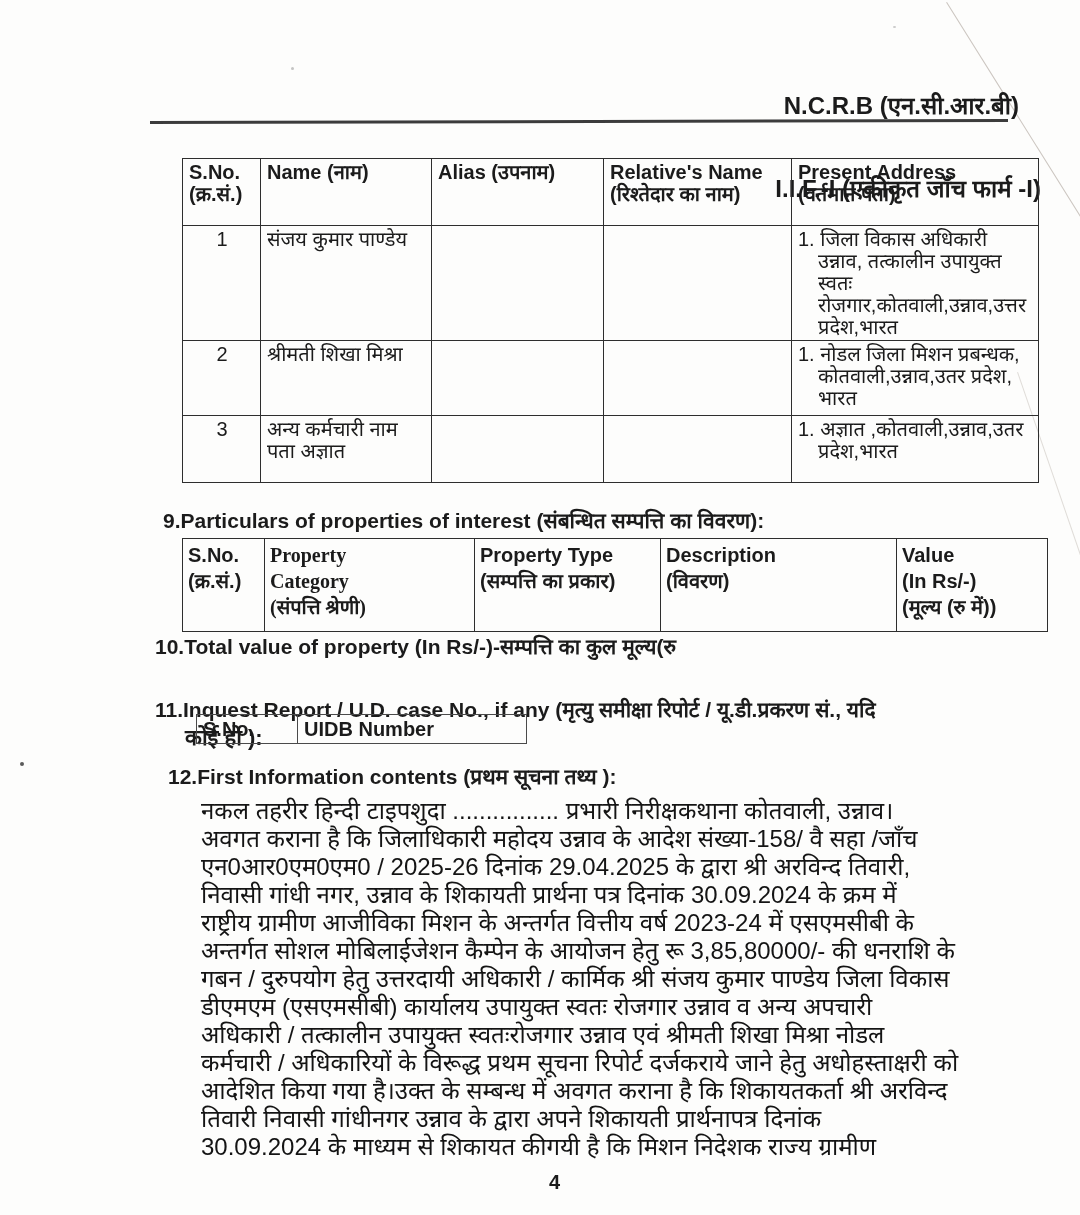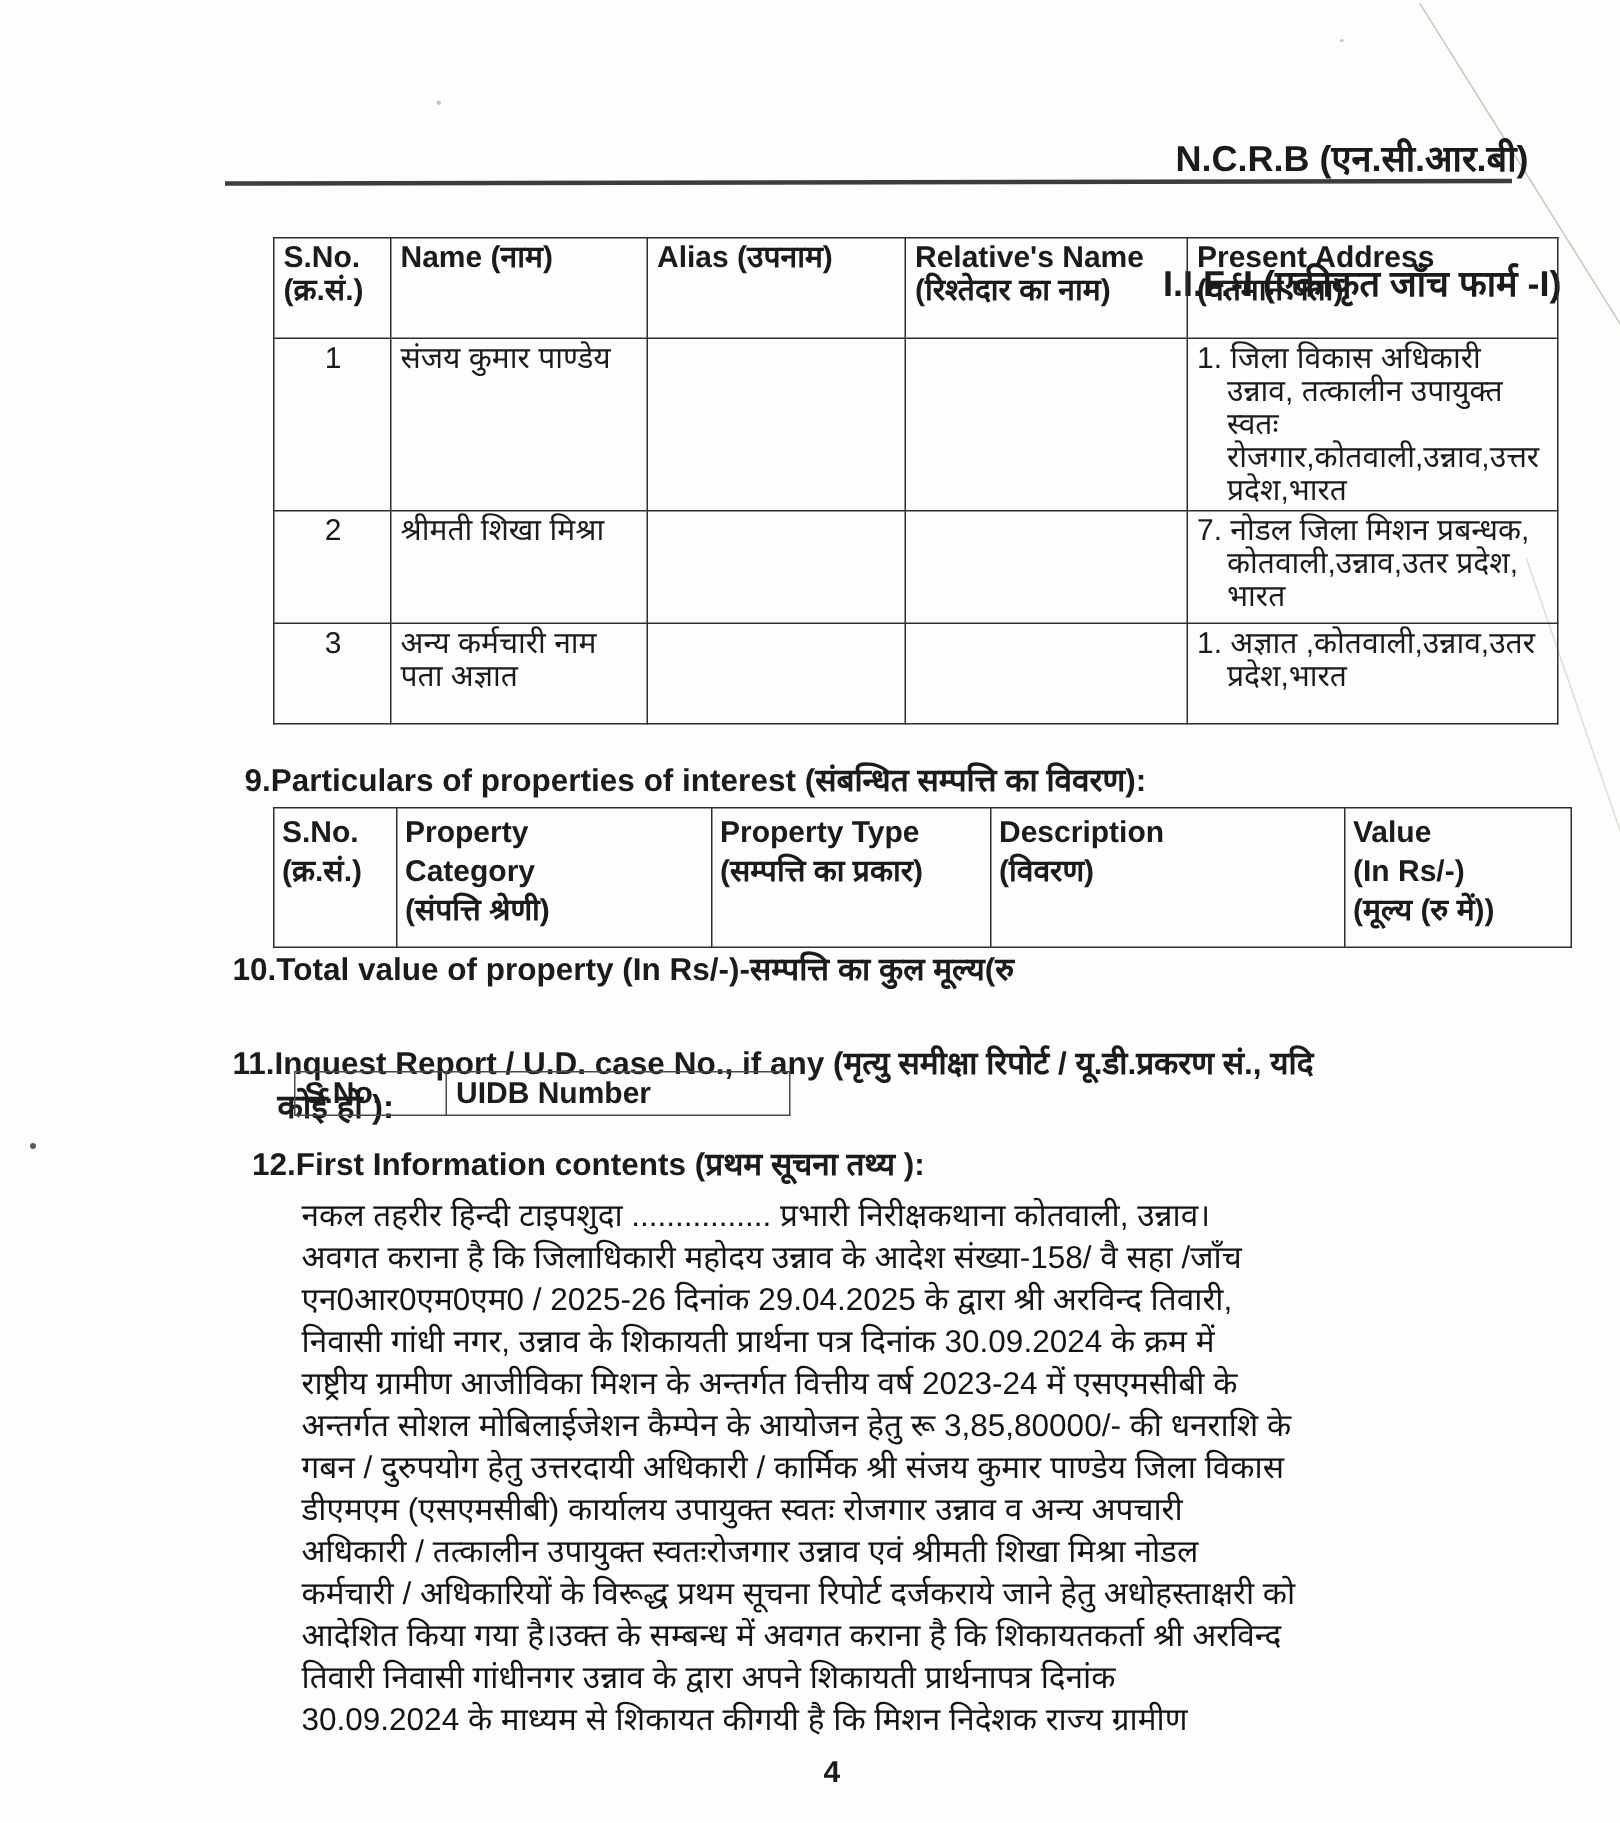--- a/index.html
+++ b/index.html
@@ -58,21 +58,21 @@
   .r3 td{height:62px;}
 
   .props{position:absolute;left:182px;top:538px;width:810px;}
   .props th{
     border:1.7px solid #2e2e2e;
     vertical-align:top;text-align:left;
     padding:3px 5px;font-size:20px;line-height:26px;font-weight:bold;
     height:86px;
   }
   .pcol-sno{width:71px;}
-  .pcol-cat{width:199px;}
+  .pcol-cat{width:199px;font-family:Liberation Serif, serif;}
   .pcol-type{width:175px;}
   .pcol-desc{width:225px;}
   .pcol-val{width:140px;}
 
   .uidb{position:absolute;left:196px;top:714px;width:304px;}
   .uidb td{
     border:1.6px solid #4a4a4a;
     font-size:20px;font-weight:bold;
     padding:1px 6px;height:26px;vertical-align:middle;
   }
@@ -86,21 +86,21 @@
   .s8 .hi-line{margin-left:20px;}
   .s9{left:163px;top:507px;font-size:21px;}
   .s10{left:155px;top:633px;}
   .s11{left:155px;top:696px;}
   .s11 .hi-line{margin-left:30px;}
   .s12{left:168px;top:763px;}
 
   
   .fir{
     position:absolute;left:201px;top:797px;width:766px;
-    font-size:21px;line-height:28px;color:#141414;
+    font-size:24px;line-height:28px;color:#141414;
   }
   .fir .line{white-space:nowrap;}
 
   .pageno{position:absolute;left:0;right:0;top:1171px;text-align:center;font-size:20px;font-weight:bold;}
 </style>
 </head>
 <body>
 
 <div class="page">
 
@@ -141,21 +141,21 @@
       <td>संजय कुमार पाण्डेय</td>
       <td></td>
       <td></td>
       <td class="hang">1. जिला विकास अधिकारी उन्नाव, तत्कालीन उपायुक्त स्वतः रोजगार,कोतवाली,उन्नाव,उत्तर प्रदेश,भारत</td>
     </tr>
     <tr class="r2">
       <td class="cell-sno">2</td>
       <td>श्रीमती शिखा मिश्रा</td>
       <td></td>
       <td></td>
-      <td class="hang">7. नोडल जिला मिशन प्रबन्धक, कोतवाली,उन्नाव,उतर प्रदेश, भारत</td>
+      <td class="hang">1. नोडल जिला मिशन प्रबन्धक, कोतवाली,उन्नाव,उतर प्रदेश, भारत</td>
     </tr>
     <tr class="r3">
       <td class="cell-sno">3</td>
       <td>अन्य कर्मचारी नाम पता अज्ञात</td>
       <td></td>
       <td></td>
       <td class="hang">1. अज्ञात ,कोतवाली,उन्नाव,उतर प्रदेश,भारत</td>
     </tr>
   </tbody>
     </table>

